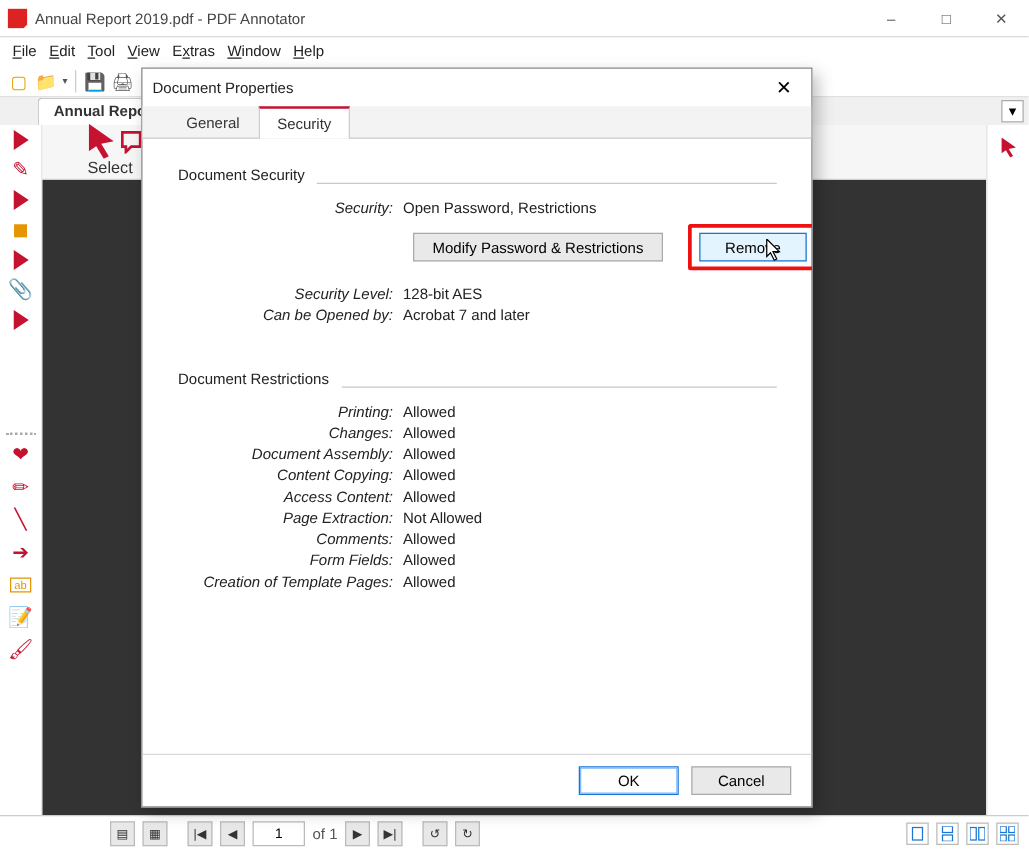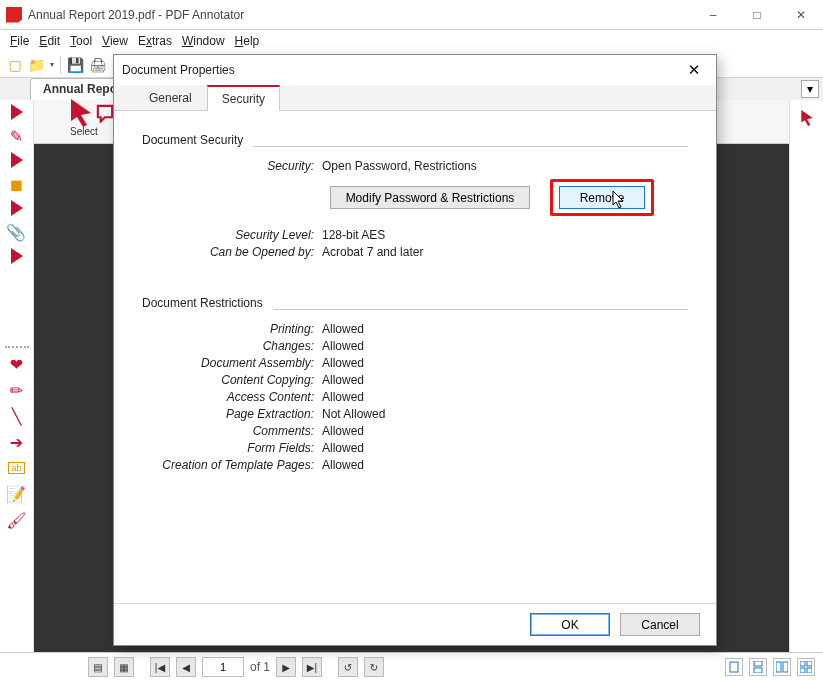--- a/index.html
+++ b/index.html
@@ -28,34 +28,34 @@
 .left-strip { width: 34px; background: #fff; display: flex; flex-direction: column; align-items: center; gap: 6px; padding-top: 4px; border-right: 1px solid #e0e0e0; }
 .left-strip .tri { width: 0; height: 0; border-left: 12px solid #c41230; border-top: 8px solid transparent; border-bottom: 8px solid transparent; transform: rotate(0deg); }
 .left-strip .ico { width: 20px; height: 20px; display:flex; align-items:center; justify-content:center; font-size:16px;}
 .ls-red { color:#c41230;} .ls-orange{color:#e69500;} .ls-gray{color:#888;}
 
 
 .select-toolbar { position: absolute; left: 34px; top: 0; right: 34px; height: 44px; background: #f6f6f6; border-bottom: 1px solid #d0d0d0; display:flex; align-items:flex-start; padding:2px 6px;}
 .select-toolbar .sgroup { display:flex; flex-direction:column; align-items:flex-start; gap:2px;}
 .select-toolbar .srow { display:flex; gap:2px;}
 .select-toolbar .sbtn { width:22px; height:22px; display:flex; align-items:center; justify-content:center; border:1px solid transparent;}
-.select-toolbar .slabel { font-size:10px; color:#333; margin-top:0;}
+.select-toolbar .slabel { font-size:13px; color:#333; margin-top:0;}
 .checkbox-cell { position:absolute; left:34px; top:0; width:30px; height:44px; display:flex; align-items:flex-start; justify-content:center; padding-top:6px;}
 .checkbox-box { width:14px; height:14px; border:1px solid #888; background:#fff;}
 
 
 .right-strip { position:absolute; right:0; top:0; width:34px; height:100%; background:#fff; border-left:1px solid #e0e0e0; display:flex; justify-content:center; padding-top:10px;}
 .right-strip svg { width:16px; height:16px;}
 
 
 .doc-backdrop { position:absolute; left:34px; right:34px; top:44px; bottom:0; background:#333; }
 .hilite-box { position:absolute; left:50%; transform:translateX(-50%); bottom:14px; width:320px; height:36px; border:3px solid #e11; border-radius:3px;}
 
 
-.dialog { position: absolute; left: 113px; top: 54px; width: 604px; height: 592px; background: #fff; border: 1px solid #888; box-shadow: 4px 4px 12px rgba(0,0,0,.25); display:flex; flex-direction:column;}
+.dialog { position: absolute; left: 113px; top: 54px; width: 537px; height: 592px; background: #fff; border: 1px solid #888; box-shadow: 4px 4px 12px rgba(0,0,0,.25); display:flex; flex-direction:column;}
 .dlg-titlebar { height: 30px; display:flex; align-items:center; padding: 0 8px; }
 .dlg-titlebar .t { flex:1; color:#222; }
 .dlg-close { width: 28px; height: 24px; display:flex; align-items:center; justify-content:center; font-size:15px;}
 .dlg-tabs { height: 26px; display:flex; align-items:center; background:#f3f3f3; padding-left:20px; border-bottom:1px solid #ccc;}
 .dlg-tab { padding: 5px 14px; color:#333; border:1px solid transparent; border-bottom:none; cursor:default;}
 .dlg-tab.active { background:#fff; border-color:#ccc; border-top:2px solid #c41230; margin-bottom:-1px;}
 .dlg-body { flex:1; padding: 18px 28px 10px 28px; overflow:auto; }
 .section-head { display:flex; align-items:flex-end; gap:10px; margin: 4px 0 12px 0;}
 .section-head .lbl { color:#222; white-space:nowrap;}
 .section-head .rule { flex:1; height:1px; background:#c8c8c8;}

